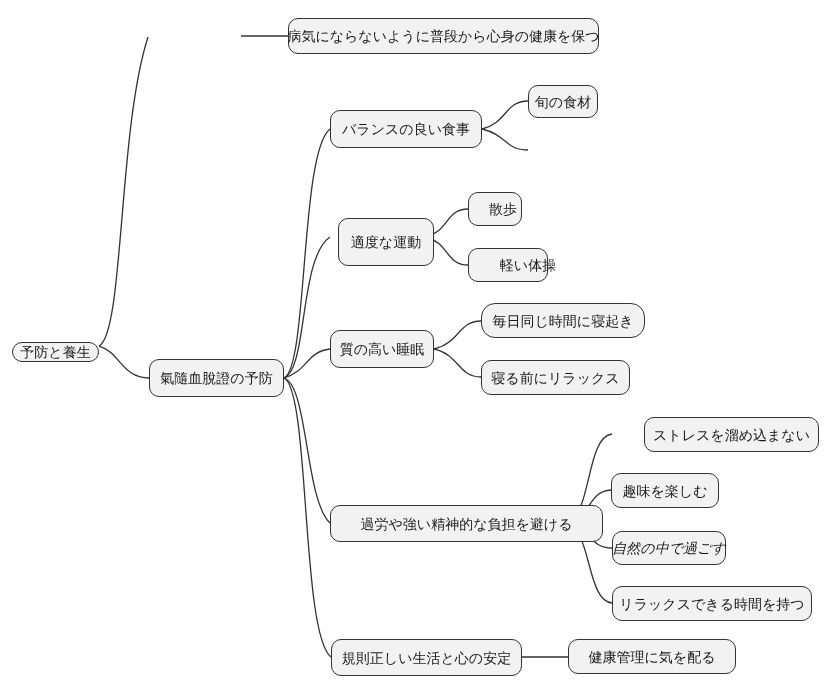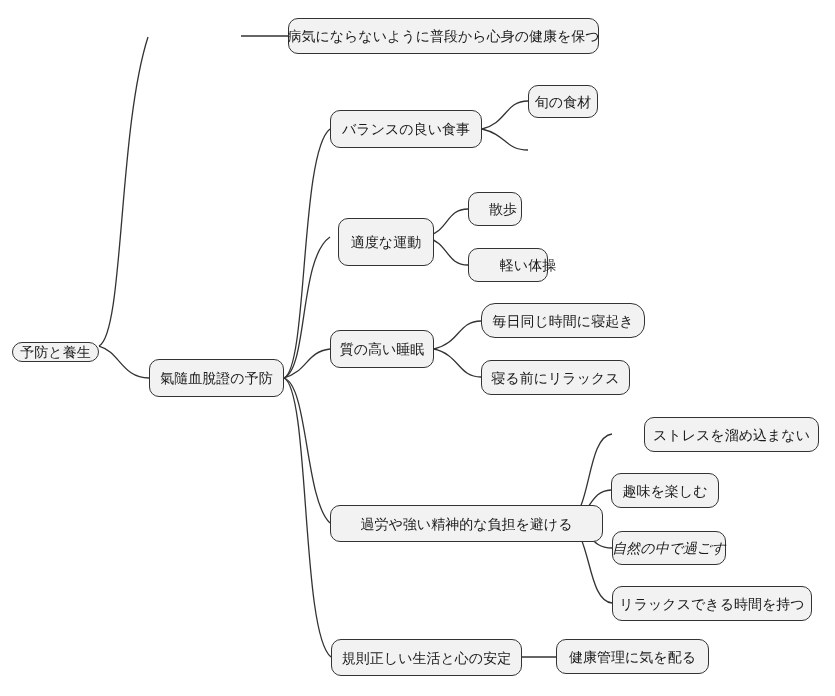--- a/index.html
+++ b/index.html
@@ -100,15 +100,15 @@
   <div class="node" style="left:644px; top:417px; width:175px; height:35px;">ストレスを溜め込まない</div>
 
   <div class="node" style="left:611px; top:473px; width:108px; height:35px;">趣味を楽しむ</div>
 
   <div class="node" style="left:612px; top:531px; width:114px; height:34px;font-style:italic;">自然の中で過ごす</div>
 
   <div class="node" style="left:612px; top:586px; width:200px; height:35px;">リラックスできる時間を持つ</div>
 
   <div class="node" style="left:331px; top:639px; width:191px; height:37px;">規則正しい生活と心の安定</div>
 
-  <div class="node" style="left:556px; top:639px; width:153px; height:35px;">健康管理に気を配る</div>
+  <div class="node" style="left:568px; top:639px; width:168px; height:35px;">健康管理に気を配る</div>
 
 </div>
 
 </body></html>

